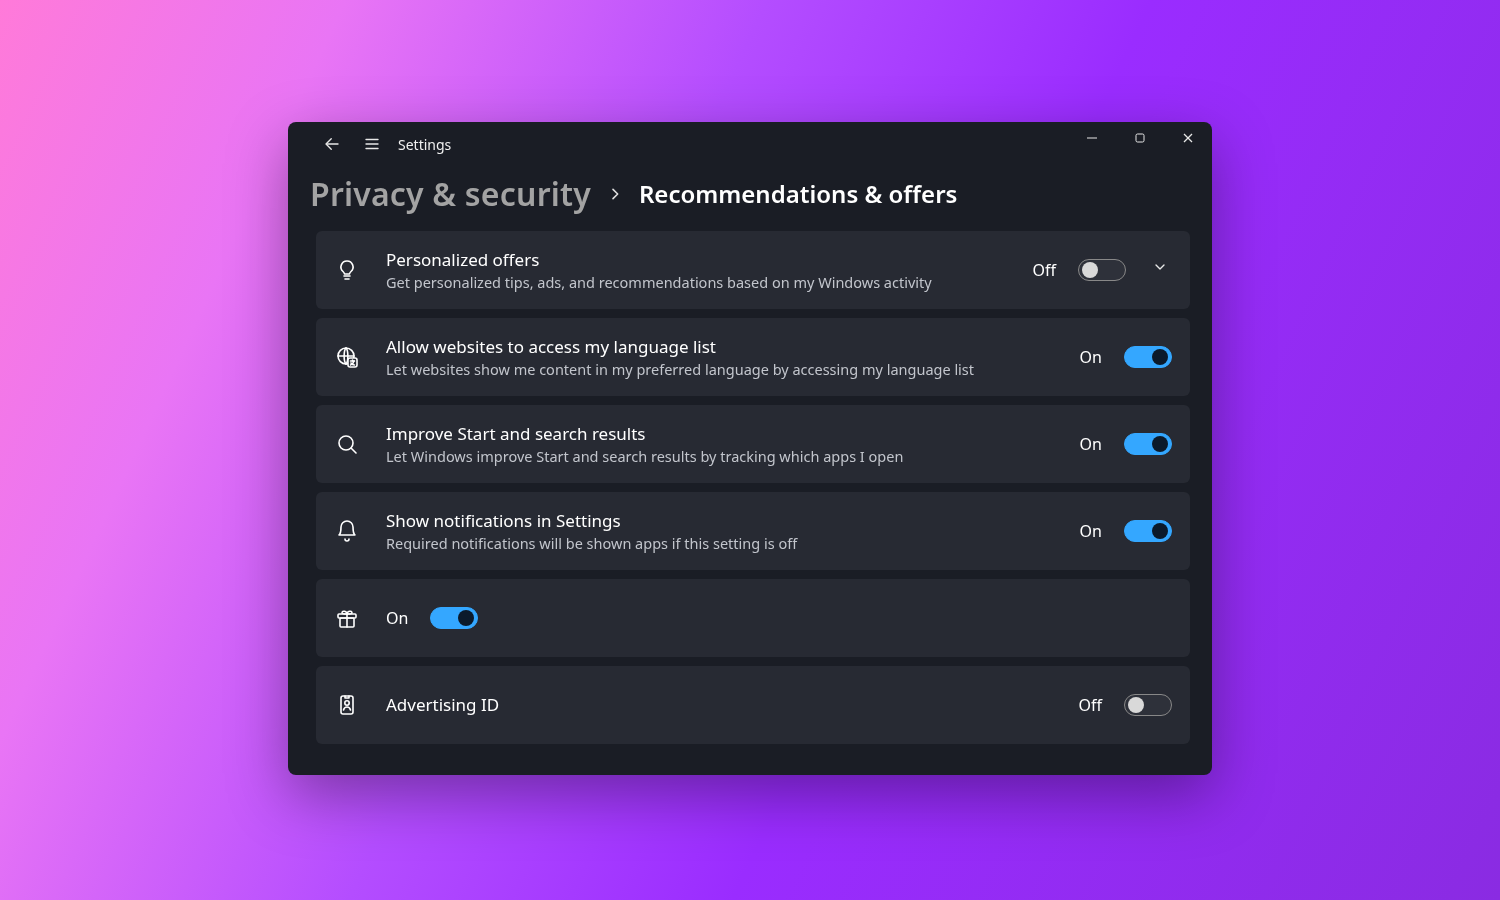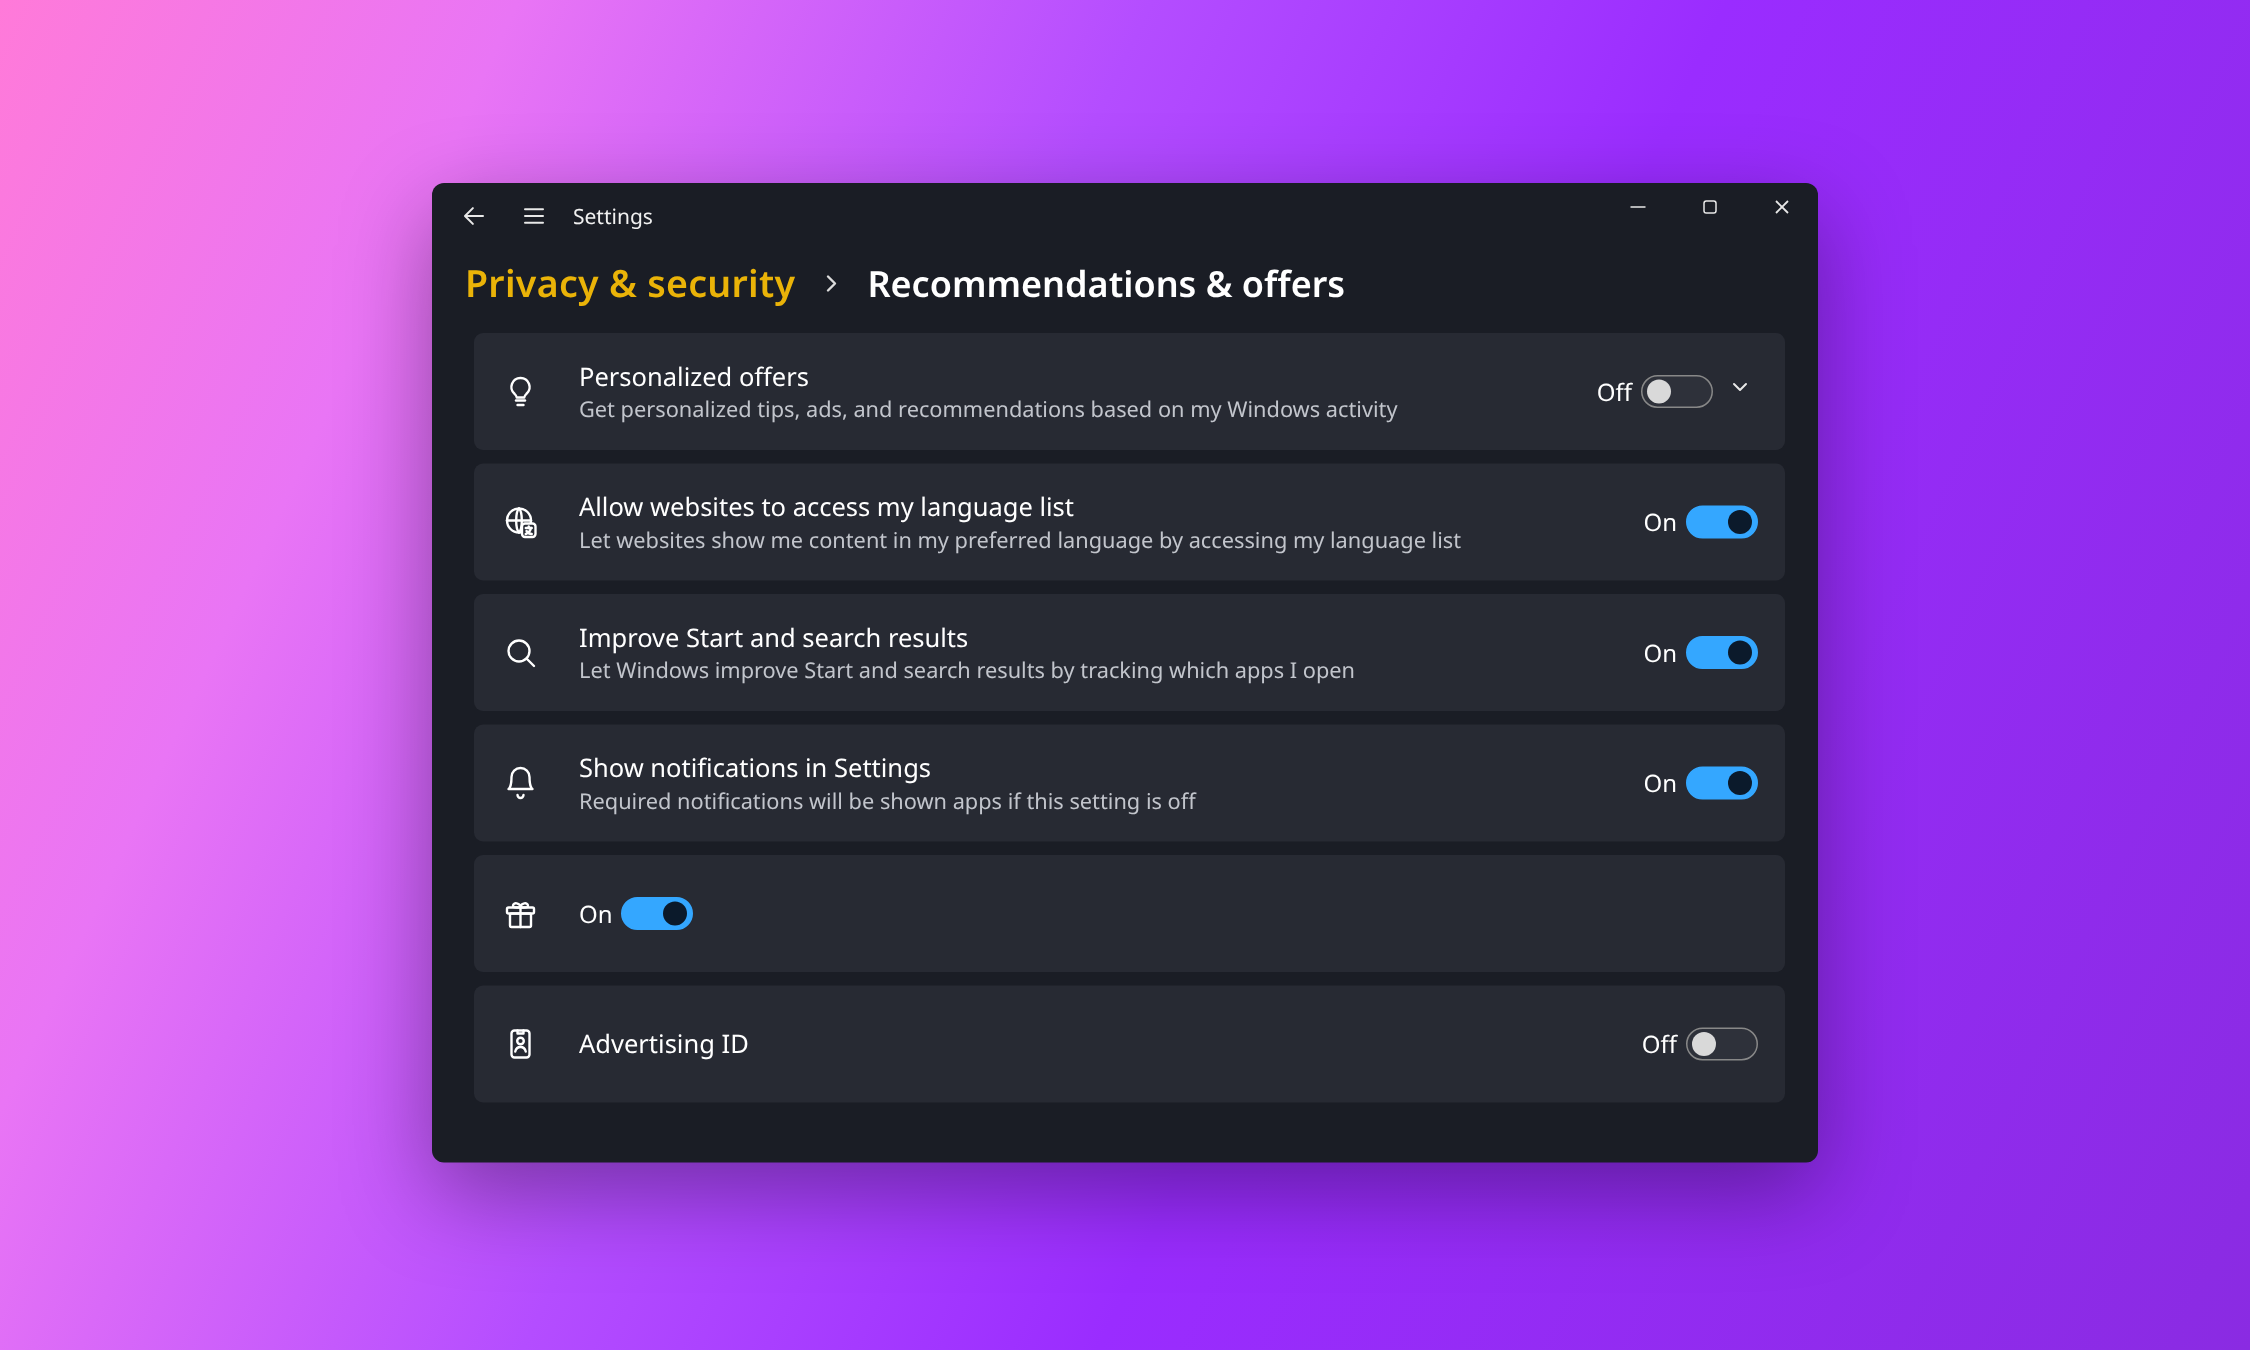--- a/index.html
+++ b/index.html
@@ -20,39 +20,39 @@
     overflow: hidden;
     color: #ffffff;
     display: flex;
     flex-direction: column;
     box-shadow: 0 20px 60px rgba(0,0,0,0.35);
   }
   .titlebar {
     height: 44px;
     display: flex;
     align-items: center;
-    padding-left: 8px;
+    padding-left: 24px;
     position: relative;
   }
   .tb-btn {
     width: 40px; height: 40px;
     display: flex; align-items: center; justify-content: center;
     color: #e8e8e8;
   }
   .tb-label { margin-left: 6px; font-size: 14px; color: #f0f0f0; }
   .win-controls {
     position: absolute; right: 0; top: 0;
     display: flex;
   }
   .win-ctl { width: 48px; height: 32px; display:flex; align-items:center; justify-content:center; color:#e8e8e8; }
   .breadcrumb {
     padding: 6px 22px 16px 22px;
     display: flex; align-items: center; gap: 16px;
   }
-  .crumb-parent { font-size: 25px; font-weight: 600; color: #eab308; letter-spacing: 0.2px; }
+  .crumb-parent { font-size: 32px; font-weight: 600; color: #a3a3a3; letter-spacing: 0.2px; }
   .crumb-sep { font-size: 20px; color: #dcdcdc; }
   .crumb-leaf { font-size: 24px; font-weight: 600; color: #ffffff; }
   .content {
     padding: 0 22px 22px 28px;
     display: flex; flex-direction: column; gap: 9px;
     overflow: hidden;
   }
   .card {
     background: #272a33;
     border-radius: 6px;
@@ -64,21 +64,21 @@
   }
   .card-icon {
     width: 34px; height: 34px;
     display:flex; align-items:center; justify-content:center;
     color: #ffffff;
     flex: 0 0 34px;
   }
   .card-text { flex: 1 1 auto; min-width: 0; }
   .card-title { font-size: 17px; font-weight: 400; color: #ffffff; line-height: 1.25; }
   .card-desc { font-size: 14.5px; color: #c2c5cc; margin-top: 2px; line-height: 1.25; }
-  .card-tail { display:flex; align-items:flex-start; gap: 6px; }
+  .card-tail { display:flex; align-items:flex-start; gap: 22px; }
   .state-label { font-size: 16px; color: #ffffff; }
   .toggle {
     width: 48px; height: 22px; border-radius: 999px;
     position: relative;
     border: 1px solid #888;
     background: #2e313a;
   }
   .toggle.on { background: #34a7ff; border-color: #34a7ff; }
   .knob {
     position: absolute; top: 2px; left: 3px;

